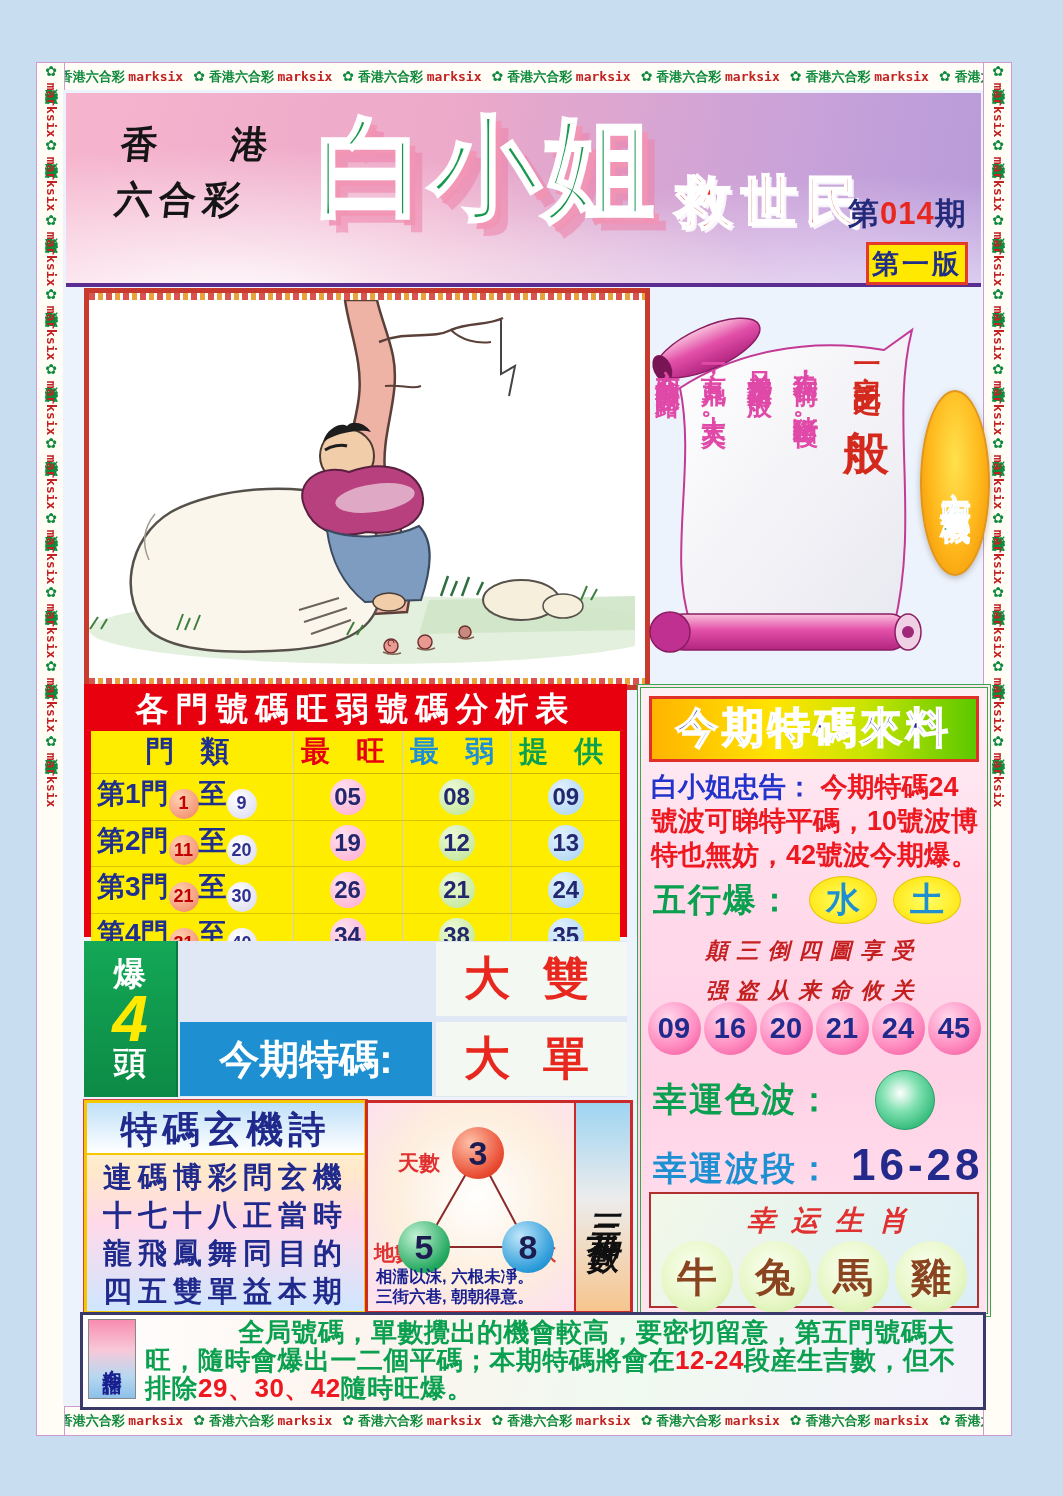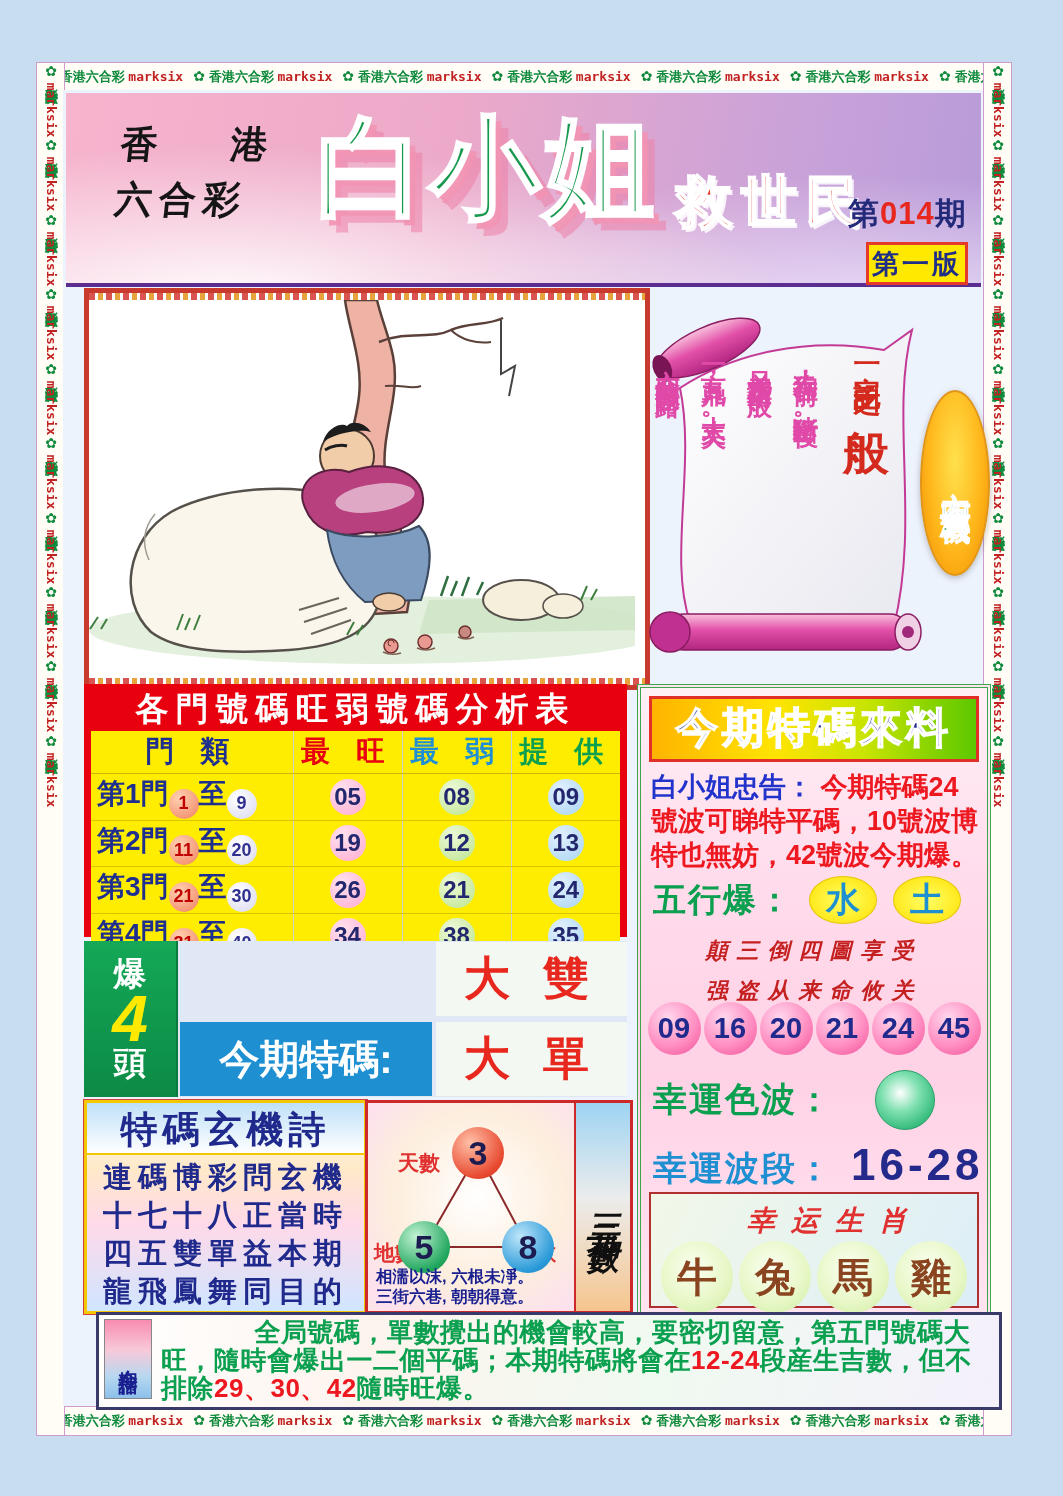--- a/index.html
+++ b/index.html
@@ -163,21 +163,21 @@
   .zodiac-box{position:absolute;left:8px;top:504px;right:8px;height:112px;border:2px solid #b03030;
      background:linear-gradient(120deg,#f2f8e8,#dceef8);}
   .zodiac-title{text-align:center;color:#e03030;font-family:"DejaVu Serif",serif;font-style:italic;
      font-weight:bold;font-size:28px;letter-spacing:16px;margin-top:8px;padding-left:42px;}
   .zodiac-row{display:flex;justify-content:center;gap:6px;margin-top:1px;}
   .zc{width:72px;height:72px;border-radius:50%;display:flex;align-items:center;justify-content:center;
      font-size:40px;color:#8a4520;font-family:"DejaVu Serif",serif;font-weight:bold;
      background:radial-gradient(circle at 45% 38%,#fbfff2 0%,#e7f7c6 58%,#cdeba2 100%);}
 
   
-  #eval{left:96px;top:1312px;width:900px;height:92px;border:3px solid #3a3a6a;
+  #eval{left:80px;top:1312px;width:900px;height:92px;border:3px solid #3a3a6a;
      background:linear-gradient(100deg,#ffffff 0%,#fdf4ee 30%,#f0faf0 62%,#f4f0fc 100%);}
   .eval-label{position:absolute;left:5px;top:4px;width:46px;height:78px;border:1px solid #888;
      background:linear-gradient(180deg,#f88cb0 0%,#f8c8d8 38%,#b8d8f0 72%,#8cc0ea 100%);
      display:flex;align-items:center;justify-content:center;}
   .eval-label span{writing-mode:vertical-rl;font-size:19px;font-weight:bold;color:#1a2090;letter-spacing:2px;}
   .eval-text{position:absolute;left:62px;top:3px;width:830px;font-size:26px;font-weight:bold;
      line-height:28px;text-indent:3.6em;letter-spacing:.5px;}
 </style>
 </head>
 <body>
@@ -342,22 +342,22 @@
       <div class="br-label">今期特碼:</div>
       <div class="br-value">大 單</div>
     </div>
   </div>
 
   <div id="poem" class="abs">
     <div class="poem-title">特碼玄機詩</div>
     <div class="poem-body">
         <div class="poem-line">連碼博彩問玄機</div>
         <div class="poem-line">十七十八正當時</div>
+        <div class="poem-line">龍飛鳳舞同目的</div>
         <div class="poem-line">四五雙單益本期</div>
-        <div class="poem-line">龍飛鳳舞同目的</div>
       </div>
   </div>
 
   <div id="trinity" class="abs">
     <svg class="tri-lines" width="206" height="208">
       <path d="M110,50 L56,144 L160,144 Z" fill="none" stroke="#8a2a2a" stroke-width="2"></path>
     </svg>
     <div class="node-label nl-sky">天數</div>
     <div class="tball tb-red">3</div>
     <div class="node-label nl-earth">地數</div>

